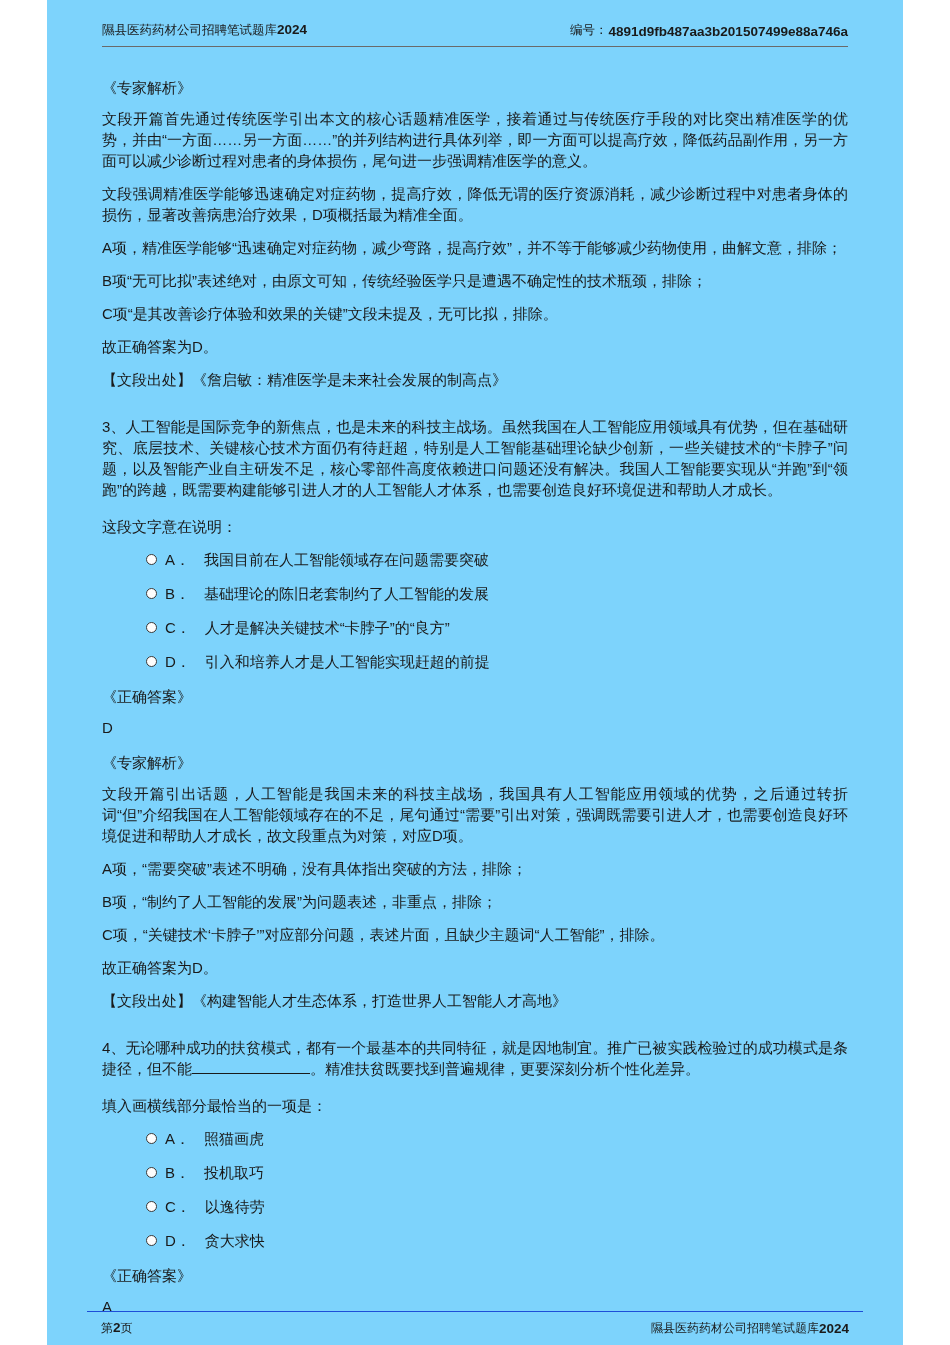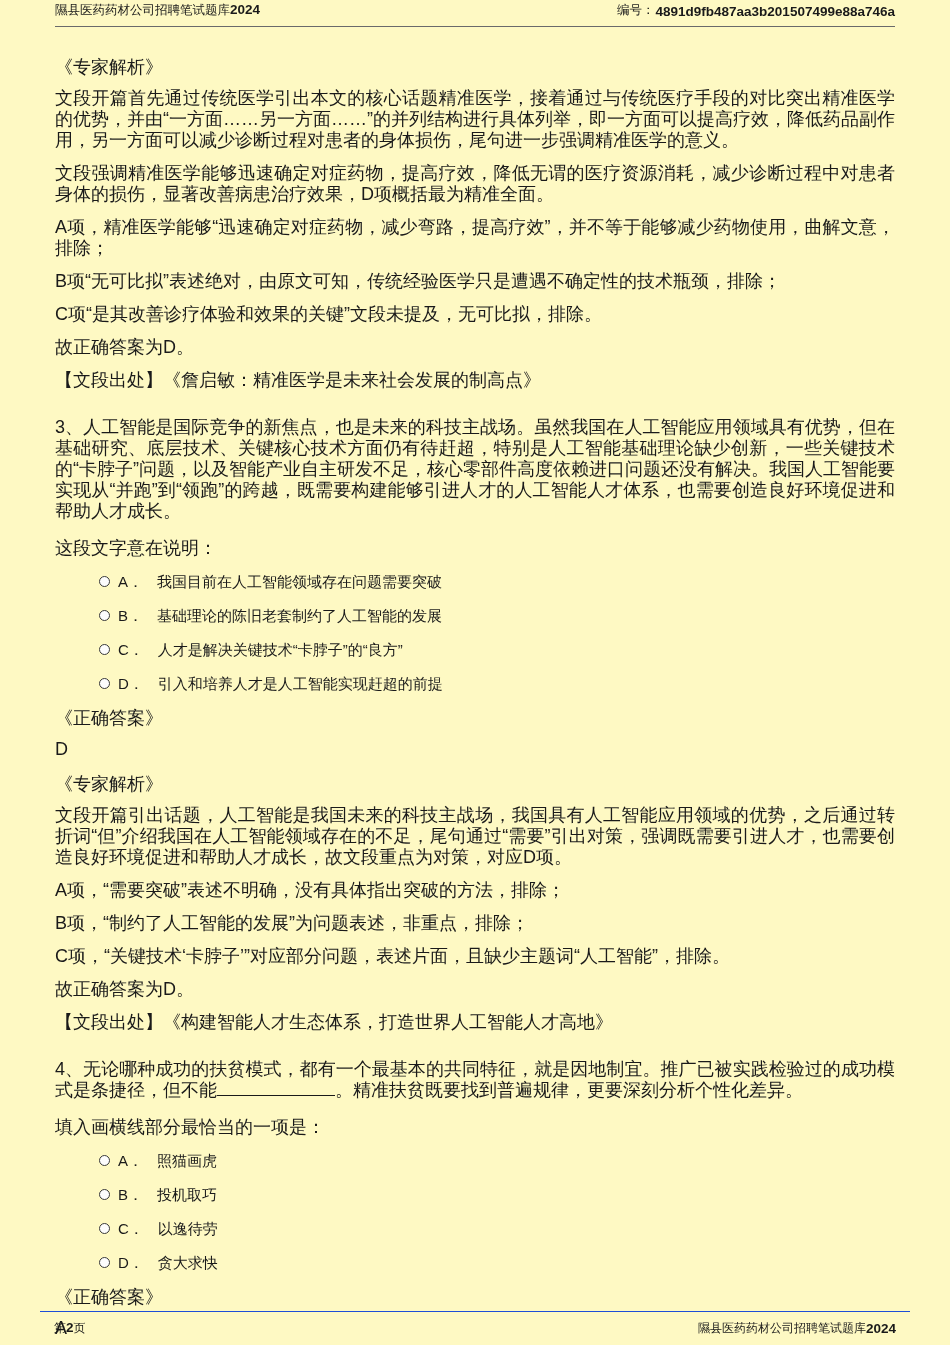--- a/index.html
+++ b/index.html
@@ -3,44 +3,44 @@
 <meta charset="utf-8">
 <style>
   * { box-sizing: border-box; }
   html, body { margin: 0; padding: 0; background: #ffffff; }
   body {
     font-family: "Liberation Sans", "DejaVu Sans", sans-serif;
     color: #1a1a1a;
   }
   .page {
     position: relative;
-    width: 950px;
+    width: 856px;
     height: 1345px;
     margin: 0 auto;
-    background: #fef9c3;
+    background: #7dd3fc;
     overflow: hidden;
-    padding: 0 55px 0 55px;
+    padding: 20px 55px 0 55px;
   }
   
   .doc-header {
     display: flex;
     justify-content: space-between;
     align-items: flex-end;
     font-size: 12.5px;
     padding: 2px 0 7px 0;
     border-bottom: 1px solid #6a6a6a;
   }
   .doc-header .year, .doc-footer .year, .doc-header .code, .doc-footer .page-num {
     font-weight: bold;
     font-size: 13.5px;
   }
   .doc-header .right { display: flex; align-items: flex-end; gap: 1px; }
   
   .doc-body { padding-top: 16px; }
-  .blk { font-size: 18px; line-height: 21px; margin: 0 0 12px 0; }
+  .blk { font-size: 15px; line-height: 21px; margin: 0 0 12px 0; }
   .heading { margin: 14px 0 10px 0; }
   .para { text-align: justify; }
   .question { margin-top: 26px; }
   .stem { margin-top: 16px; }
   .answer { margin: 2px 0 12px 0; }
   .bold { font-weight: normal; }
   .blank {
     display: inline-block;
     width: 118px;
     height: 13px;

